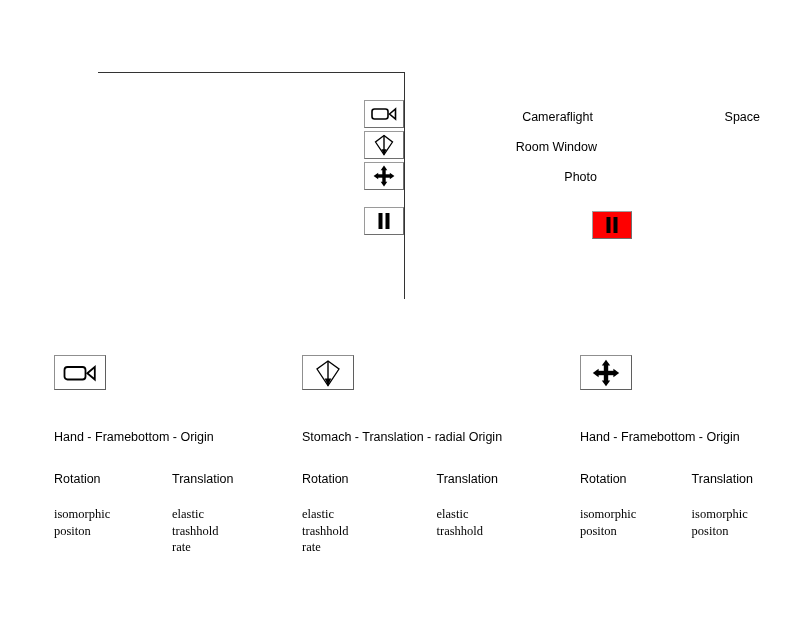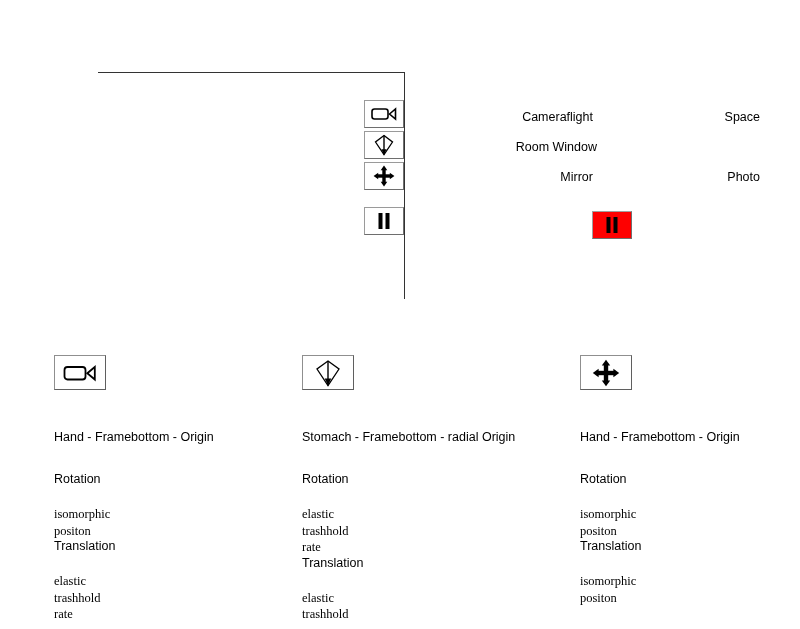--- a/index.html
+++ b/index.html
@@ -125,21 +125,20 @@
   }
   .panel-title {
     margin-top: 40px;
     font-size: 12.5px;
     line-height: 15px;
     white-space: nowrap;
   }
   .panel-cols {
     display: flex;
     margin-top: 27px;
-    flex-direction: column;
   }
   .col { width: 50%; }
   .panel.p0 .col:first-child { width: 118px; }
   .panel.p1 .col:first-child { width: 135px; }
   .panel.p2 .col:first-child { width: 116px; }
 
   .col-head {
     font-size: 12.5px;
     line-height: 15px;
   }
@@ -208,21 +207,20 @@
 
 <div class="label-grid">
   <div class="label-row">
     <div class="label-cell c1">Cameraflight</div>
     <div class="label-cell c2">Space</div>
   </div>
   <div class="label-row">
     <div class="label-cell c2">Room Window</div>
   </div>
   <div class="label-row">
-    <div class="label-cell c1">Mirror</div>
     <div class="label-cell c2">Photo</div>
   </div>
 </div>
 
 <button class="pause-red">
   <span>
     <svg width="16" height="18" viewBox="0 0 16 18">
       <rect x="2.5" y="1" width="4" height="16" fill="#000000"></rect>
       <rect x="9.5" y="1" width="4" height="16" fill="#000000"></rect>
     </svg>
@@ -263,21 +261,21 @@
   <div class="panel p1">
     <div class="panel-icon">
       <span>
         <svg width="28" height="28" viewBox="0 0 28 28">
           <path d="M14 2 L25 10 L14 26.5 L3 10 Z" fill="#ffffff" stroke="#000000" stroke-width="1.3" stroke-linejoin="miter"></path>
           <line x1="14" y1="2" x2="14" y2="26.5" stroke="#000000" stroke-width="1.4"></line>
           <path d="M14 26.5 L10.7 19.5 L17.3 19.5 Z" fill="#000000"></path>
         </svg>
       </span>
     </div>
-    <div class="panel-title">Stomach - Framebottom - radial Origin</div>
+    <div class="panel-title">Stomach - Translation - radial Origin</div>
     <div class="panel-cols">
       <div class="col">
         <div class="col-head">Rotation</div>
         <div class="col-values">
           <div>elastic</div>
           <div>trashhold</div>
           <div>rate</div>
         </div>
       </div>
       <div class="col">

